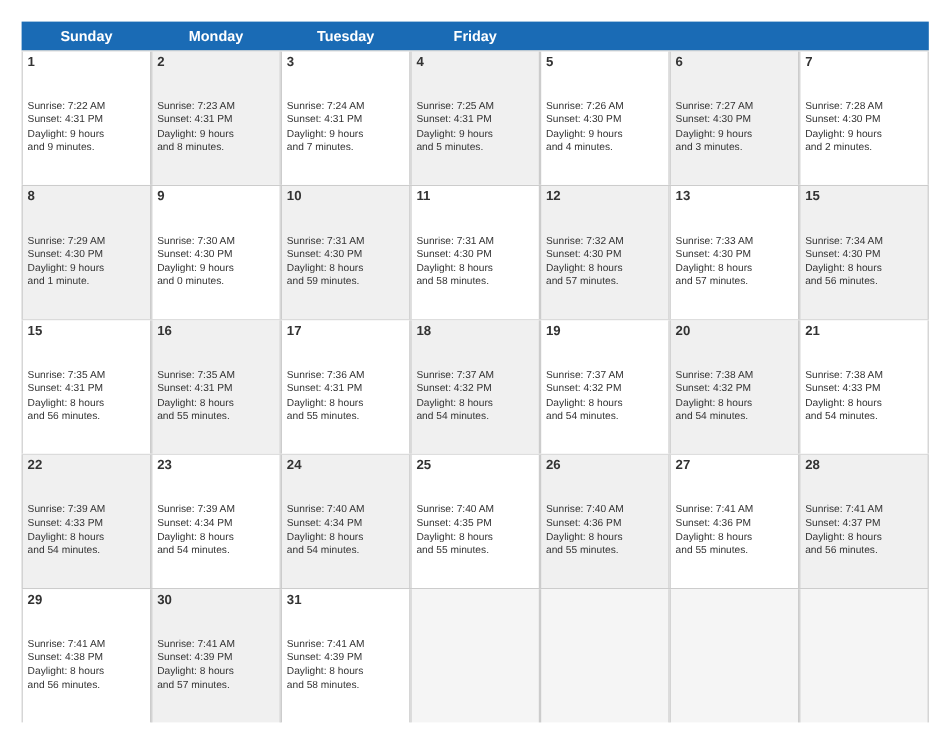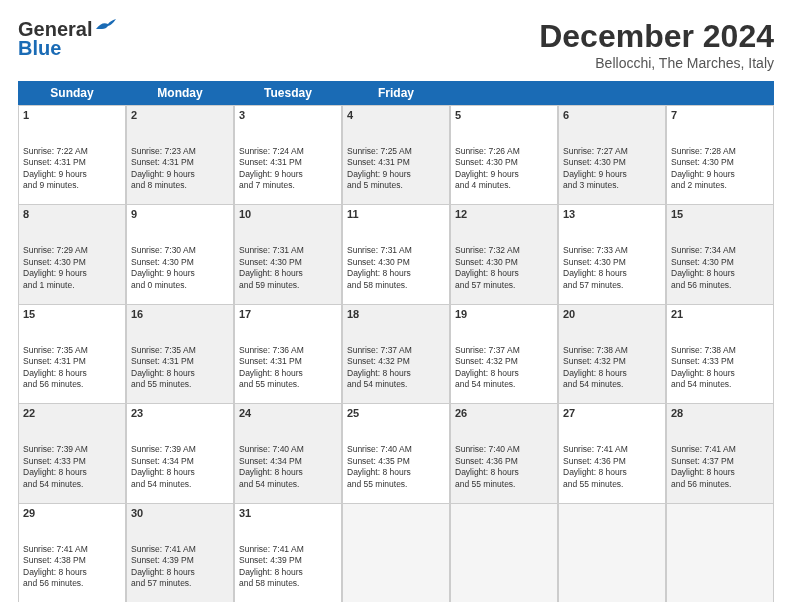--- a/index.html
+++ b/index.html
@@ -104,35 +104,20 @@
       margin-top: 25px;
     }
     .cal-week-border {
       border-top: 1px solid #ccc;
     }
   </style>
 </head>
 <body>
 
 <div class="page">
-  <div class="header">
-    <div class="logo">
-      <div style="display:flex;align-items:center;gap:2px;">
-        <span style="font-size:20px;font-weight:bold;color:#333;">General</span>
-        <svg width="22" height="18" viewBox="0 0 22 18" style="margin-top:-4px;">
-          <path d="M2 10 Q8 2 14 5 Q16 2 22 0 Q18 6 14 7 Q12 10 8 10 Z" fill="#1a6bb5"></path>
-        </svg>
-      </div>
-      <span style="font-size:20px;font-weight:bold;color:#1a6bb5;margin-top:-4px;">Blue</span>
-    </div>
-    <div class="title-block">
-      <div class="month-title">December 2024</div>
-      <div class="location">Bellocchi, The Marches, Italy</div>
-    </div>
-  </div>
 
   <div class="calendar">
     <div class="cal-header">
       <div class="cal-header-cell">Sunday</div>
       <div class="cal-header-cell">Monday</div>
       <div class="cal-header-cell">Tuesday</div>
       <div class="cal-header-cell">Friday</div>
     </div>
 
     <div class="cal-body">

